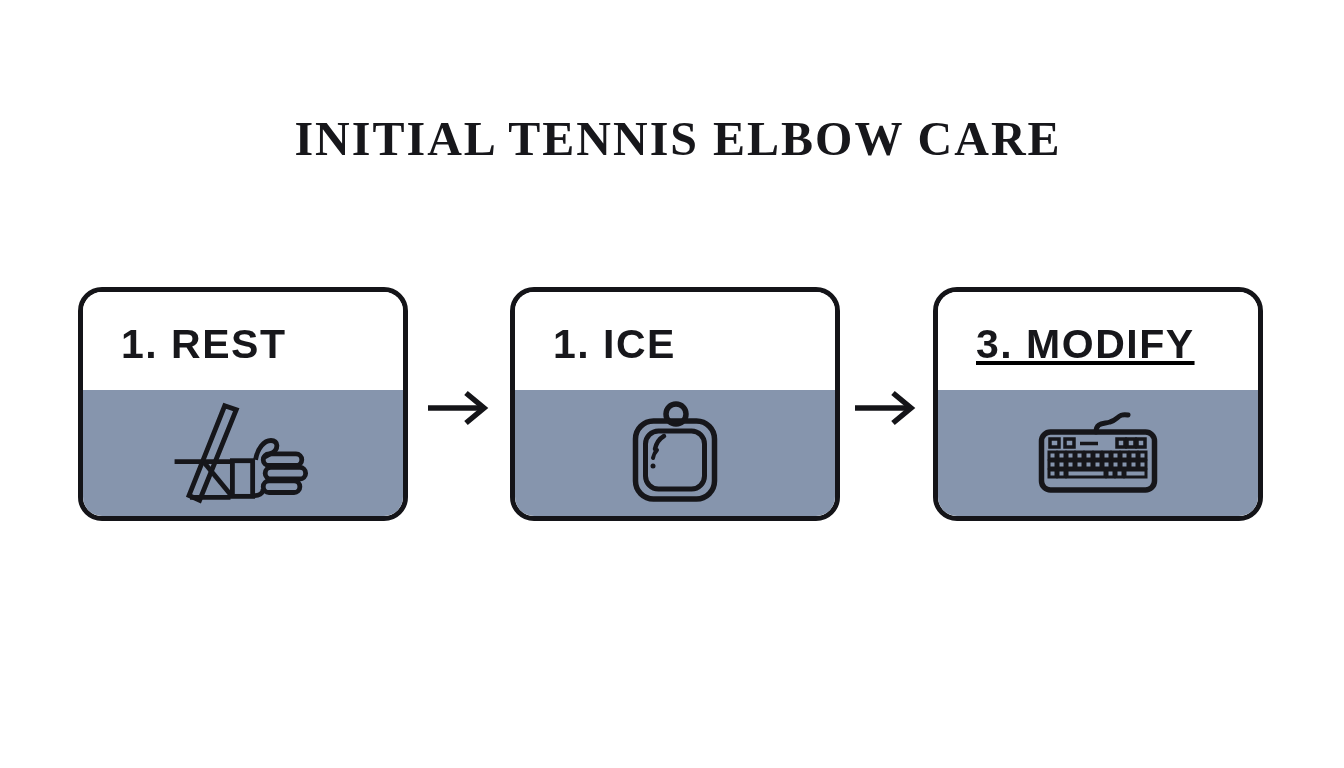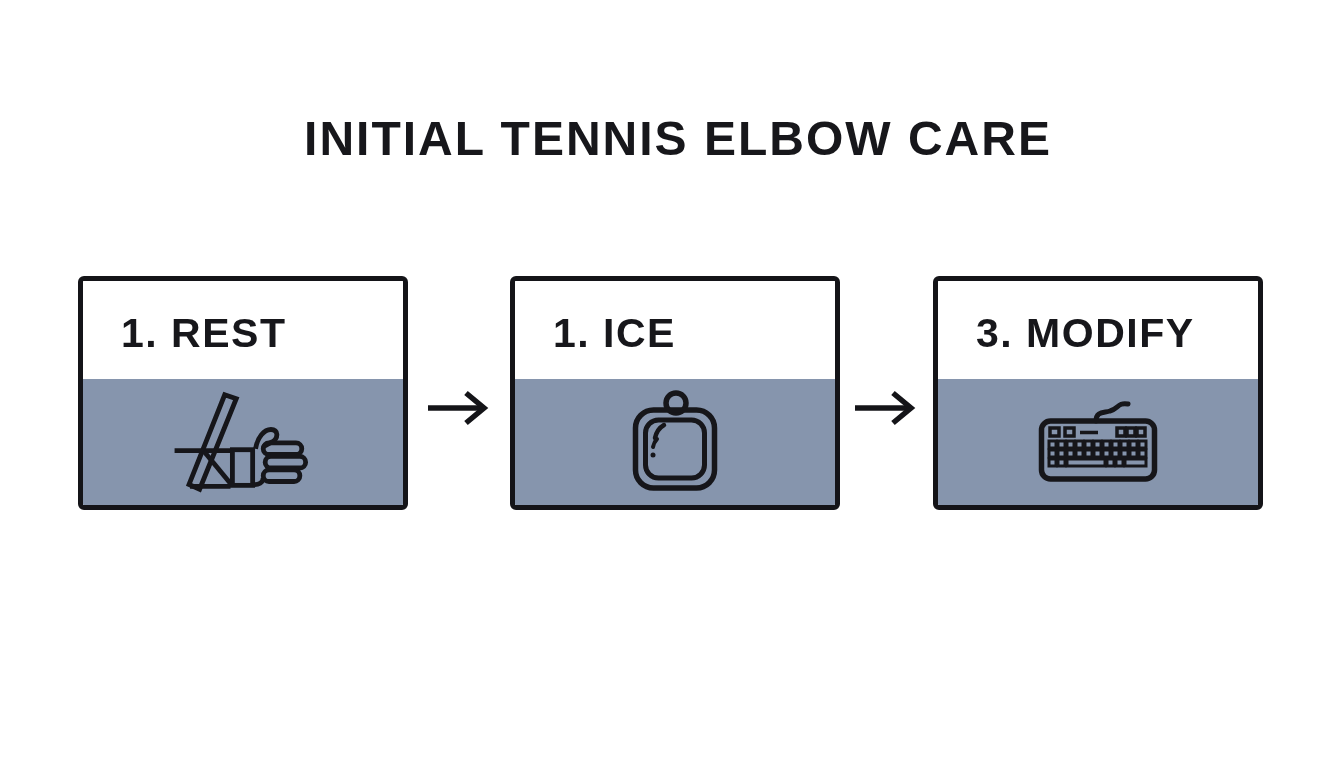--- a/index.html
+++ b/index.html
@@ -19,35 +19,36 @@
     position: absolute;
     left: 12px;
     right: 0;
     top: 114px;
     text-align: center;
     font-size: 48px;
     line-height: 50px;
     font-weight: 700;
     letter-spacing: 2px;
     color: #17171b;
+    font-family: Liberation Serif, serif;
   }
   .card {
     position: absolute;
-    top: 276px;
+    top: 287px;
     width: 330px;
     height: 234px;
     box-sizing: border-box;
     border: 5px solid #141418;
-    border-radius: 6px;
+    border-radius: 24px;
     background: #ffffff;
     overflow: hidden;
   }
   .card-1 { left: 78px; }
   .card-2 { left: 510px; }
-  .card-3 { left: 933px; }
+  .card-3 { left: 933px; text-decoration: underline; }
   .card-header {
     height: 98px;
     display: flex;
     align-items: center;
     padding-left: 38px;
     padding-top: 6px;
     box-sizing: border-box;
     background: #ffffff;
   }
   .card-label {

